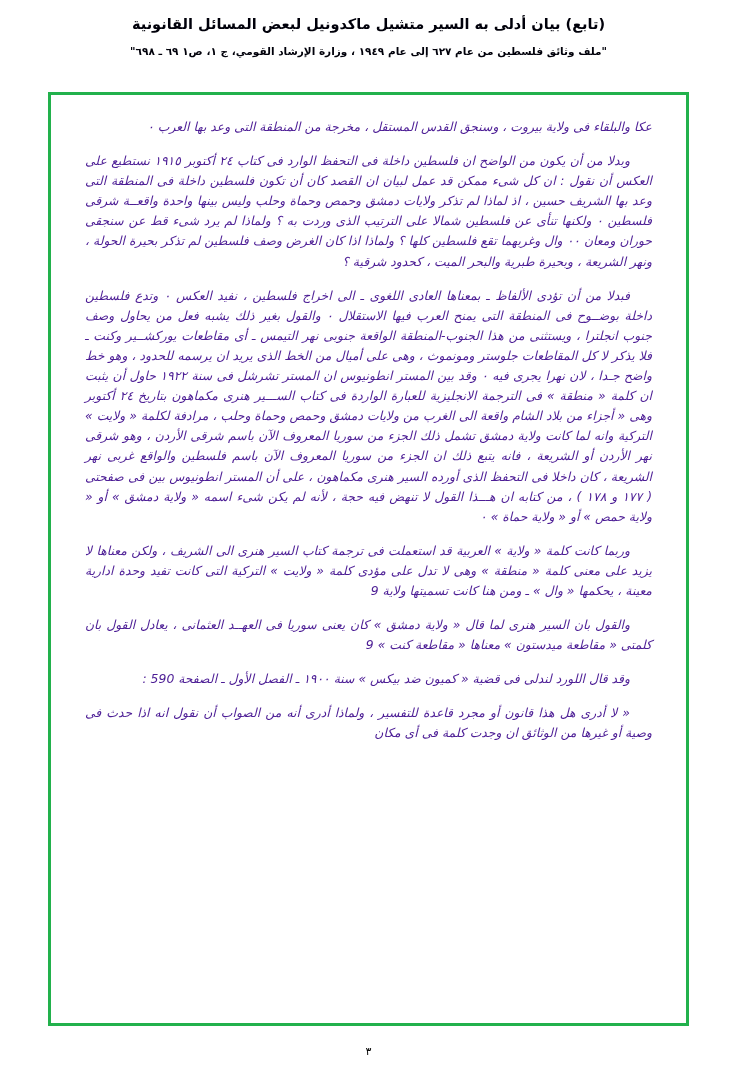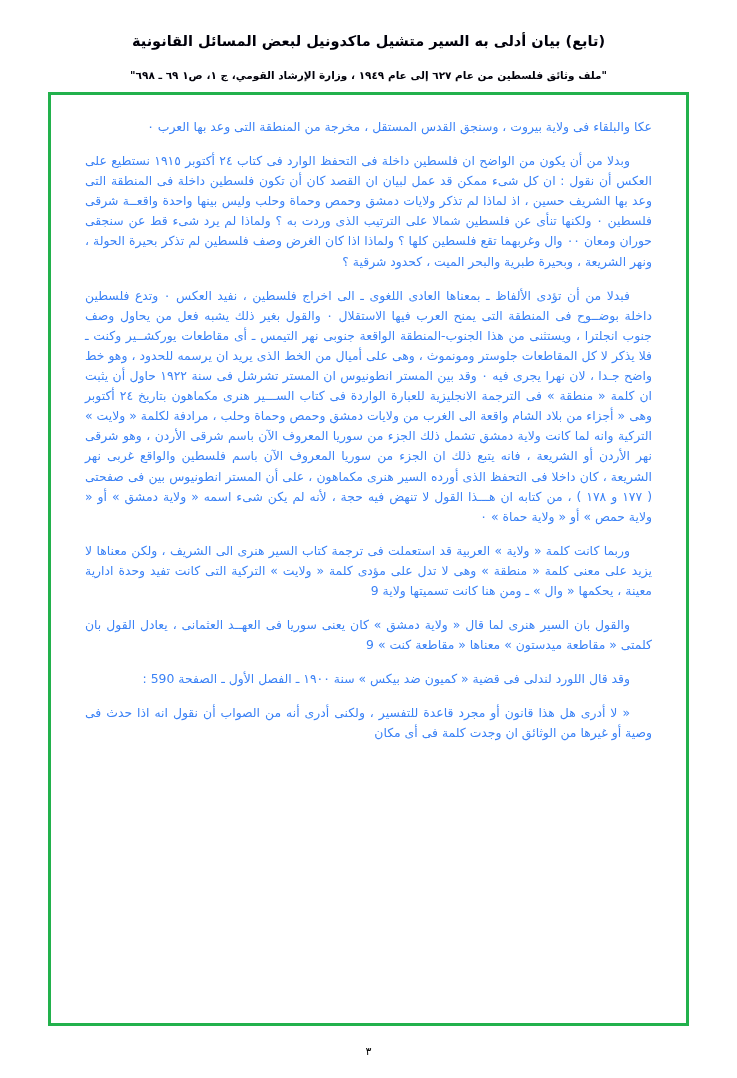--- a/index.html
+++ b/index.html
@@ -26,21 +26,21 @@
     text-align: center;
     padding-top: 14px;
   }
   .doc-title {
     font-family: "DejaVu Sans", sans-serif;
     font-weight: bold;
     font-size: 14.5px;
     color: #00000a;
     letter-spacing: 0px;
     line-height: 1.4;
-    margin: 17px auto;
+    margin: 0 auto;
     padding: 0 30px;
   }
   .doc-subtitle {
     font-family: "DejaVu Sans", sans-serif;
     font-weight: bold;
     font-size: 10.5px;
     color: #00000a;
     margin: 10px auto 0 auto;
     padding: 0 30px;
     line-height: 1.4;
@@ -61,22 +61,23 @@
     height: 100%;
     overflow: hidden;
   }
   p.para {
     margin: 0 0 14px 0;
     font-family: "DejaVu Sans", sans-serif;
     font-size: 12.4px;
     line-height: 1.62;
     text-align: justify;
     text-justify: inter-word;
-    color: #3b82f6;
+    color: #4c1d95;
     text-indent: 22px;
+    font-style: italic;
   }
   p.para.noindent {
     text-indent: 0;
   }
   .page-number {
     position: absolute;
     bottom: 20px;
     left: 0;
     right: 0;
     text-align: center;
@@ -96,19 +97,19 @@
   </div>
 
   <div class="frame">
     <div class="frame-inner">
       <p class="para noindent">عكا والبلقاء فى ولاية بيروت ، وسنجق القدس المستقل ، مخرجة من المنطقة التى وعد بها العرب ٠</p>
       <p class="para">وبدلا من أن يكون من الواضح ان فلسطين داخلة فى التحفظ الوارد فى كتاب ٢٤ أكتوبر ١٩١٥ نستطيع على العكس أن نقول : ان كل شىء ممكن قد عمل لبيان ان القصد كان أن تكون فلسطين داخلة فى المنطقة التى وعد بها الشريف حسين ، اذ لماذا لم تذكر ولايات دمشق وحمص وحماة وحلب وليس بينها واحدة واقعــة شرقى فلسطين ٠ ولكنها تنأى عن فلسطين شمالا على الترتيب الذى وردت به ؟ ولماذا لم يرد شىء قط عن سنجقى حوران ومعان ٠٠ وال وغربهما تقع فلسطين كلها ؟ ولماذا اذا كان الغرض وصف فلسطين لم تذكر بحيرة الحولة ، ونهر الشريعة ، وبحيرة طبرية والبحر الميت ، كحدود شرقية ؟</p>
       <p class="para">فبدلا من أن تؤدى الألفاظ ـ بمعناها العادى اللغوى ـ الى اخراج فلسطين ، نفيد العكس ٠ وتدع فلسطين داخلة بوضــوح فى المنطقة التى يمنح العرب فيها الاستقلال ٠ والقول بغير ذلك يشبه فعل من يحاول وصف جنوب انجلترا ، ويستثنى من هذا الجنوب-المنطقة الواقعة جنوبى نهر التيمس ـ أى مقاطعات يوركشــير وكنت ـ فلا يذكر لا كل المقاطعات جلوستر ومونموث ، وهى على أميال من الخط الذى يريد ان يرسمه للحدود ، وهو خط واضح جـدا ، لان نهرا يجرى فيه ٠ وقد بين المستر انطونيوس ان المستر تشرشل فى سنة ١٩٢٢ حاول أن يثبت ان كلمة « منطقة » فى الترجمة الانجليزية للعبارة الواردة فى كتاب الســـير هنرى مكماهون بتاريخ ٢٤ أكتوبر وهى « أجزاء من بلاد الشام واقعة الى الغرب من ولايات دمشق وحمص وحماة وحلب ، مرادفة لكلمة « ولايت » التركية وانه لما كانت ولاية دمشق تشمل ذلك الجزء من سوريا المعروف الآن باسم شرقى الأردن ، وهو شرقى نهر الأردن أو الشريعة ، فانه يتبع ذلك ان الجزء من سوريا المعروف الآن باسم فلسطين والواقع غربى نهر الشريعة ، كان داخلا فى التحفظ الذى أورده السير هنرى مكماهون ، على أن المستر انطونيوس بين فى صفحتى ( ١٧٧ و ١٧٨ ) ، من كتابه ان هـــذا القول لا تنهض فيه حجة ، لأنه لم يكن شىء اسمه « ولاية دمشق » أو « ولاية حمص » أو « ولاية حماة » ٠</p>
       <p class="para">وربما كانت كلمة « ولاية » العربية قد استعملت فى ترجمة كتاب السير هنرى الى الشريف ، ولكن معناها لا يزيد على معنى كلمة « منطقة » وهى لا تدل على مؤدى كلمة « ولايت » التركية التى كانت تفيد وحدة ادارية معينة ، يحكمها « وال » ـ ومن هنا كانت تسميتها ولاية 9</p>
       <p class="para">والقول بان السير هنرى لما قال « ولاية دمشق » كان يعنى سوريا فى العهــد العثمانى ، يعادل القول بان كلمتى « مقاطعة ميدستون » معناها « مقاطعة كنت » 9</p>
       <p class="para">وقد قال اللورد لندلى فى قضية « كميون ضد بيكس » سنة ١٩٠٠ ـ الفصل الأول ـ الصفحة 590 :</p>
-      <p class="para">« لا أدرى هل هذا قانون أو مجرد قاعدة للتفسير ، ولكنى أدرى أنه من الصواب أن نقول انه اذا حدث فى وصية أو غيرها من الوثائق ان وجدت كلمة فى أى مكان</p>
+      <p class="para">« لا أدرى هل هذا قانون أو مجرد قاعدة للتفسير ، ولماذا أدرى أنه من الصواب أن نقول انه اذا حدث فى وصية أو غيرها من الوثائق ان وجدت كلمة فى أى مكان</p>
     </div>
   </div>
 
   <div class="page-number">٣</div>
 
 </div>
 
 </body></html>

